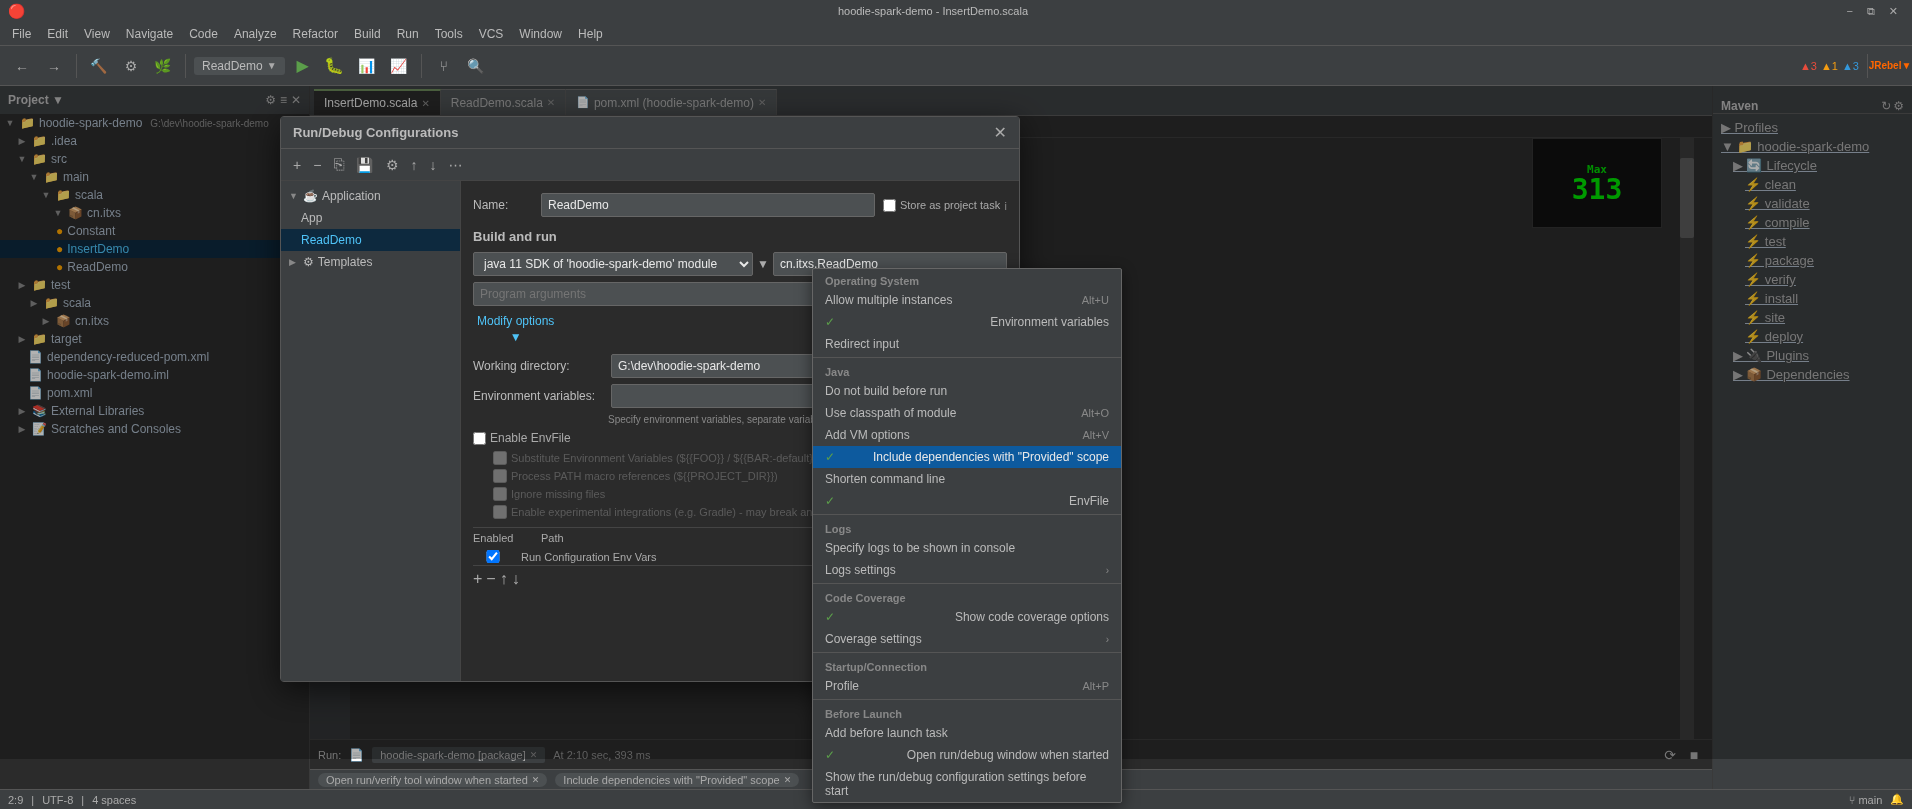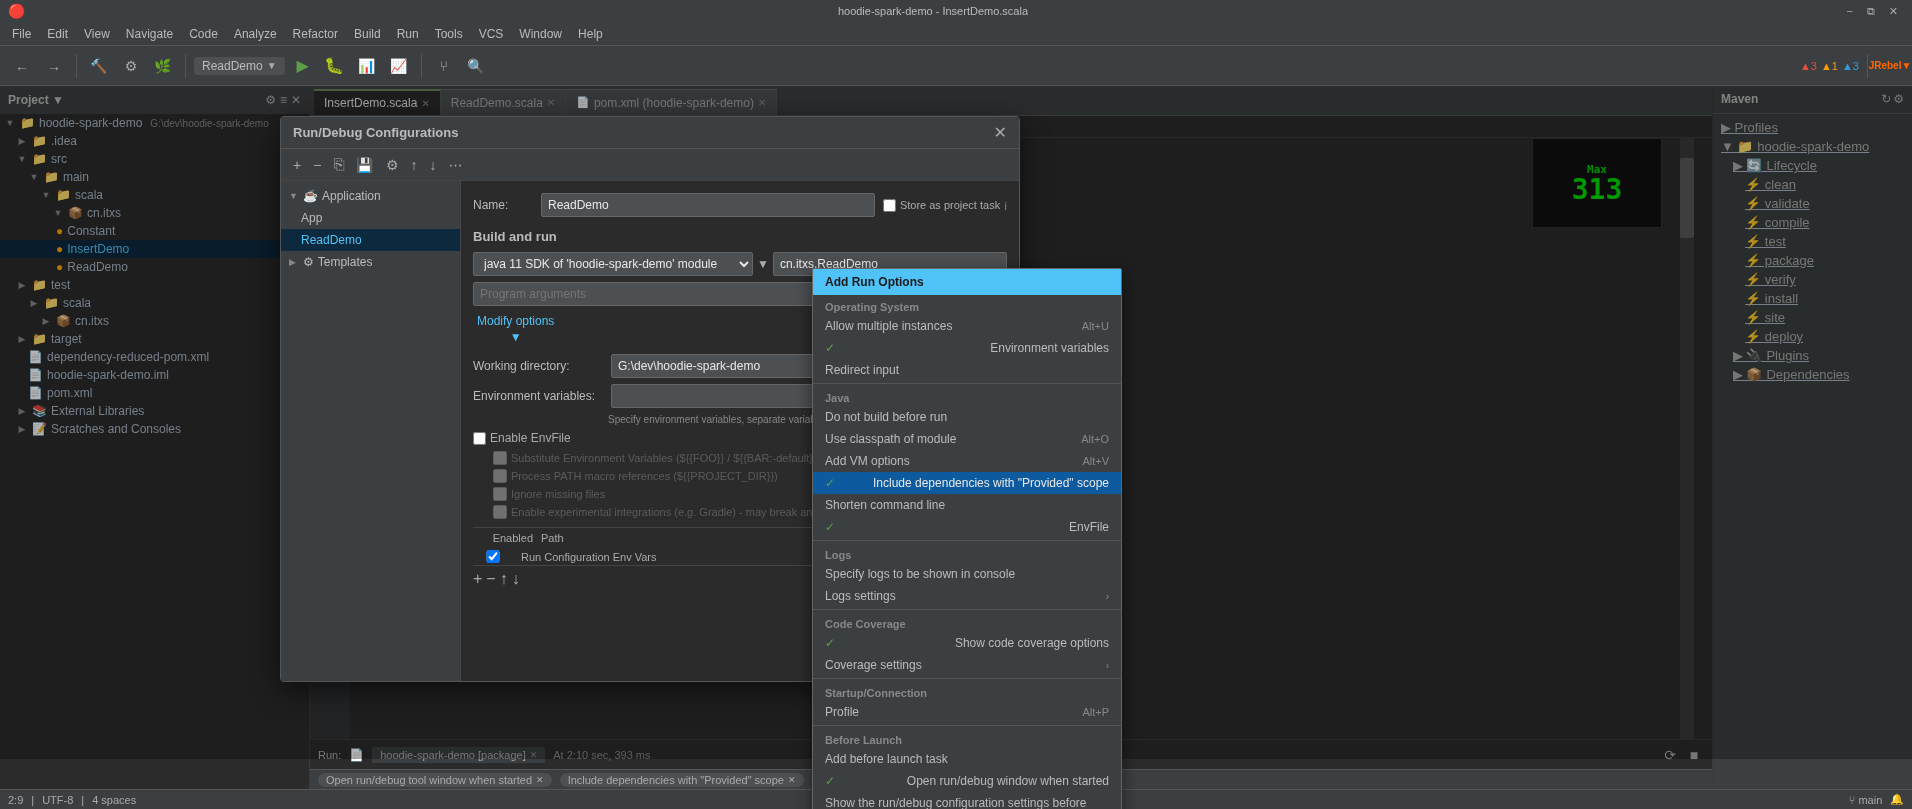--- a/index.html
+++ b/index.html
@@ -319,21 +319,21 @@
 
     
     .right-panel {
       width: 200px;
       background: #3c3f41;
       border-left: 1px solid #3a3a3a;
       display: flex; flex-direction: column;
     }
     .right-panel-header {
       height: 28px; background: #3c3f41;
-      display: flex; align-items: flex-start; padding: 6px 8px;
+      display: flex; align-items: flex-end; padding: 0 8px;
       font-size: 12px; font-weight: bold; color: #bbbbbb;
       border-bottom: 1px solid #555; justify-content: space-between;
     }
     .maven-tree { padding: 4px; font-size: 13px; text-decoration: underline; }
     .maven-item { padding: 2px 4px; color: #aaa; cursor: pointer; }
     .maven-item.indent1 { padding-left: 16px; }
     .maven-item.indent2 { padding-left: 28px; }
 
     
     .bottom-bar {
@@ -683,21 +683,21 @@
         </div>
         <span class="run-status">At 2:10 sec, 393 ms</span>
         <div style="display:flex;gap:4px;">
           <button class="toolbar-btn" style="width:20px;height:20px;">⟳</button>
           <button class="toolbar-btn" style="width:20px;height:20px;">■</button>
         </div>
       </div>
 
       <div class="status-chips">
         <div class="chip">
-          <span>Open run/debug tool window when started</span>
+          <span>Open run/verify tool window when started</span>
           <span class="chip-close">✕</span>
         </div>
         <div class="chip">
           <span>Include dependencies with "Provided" scope</span>
           <span class="chip-close">✕</span>
         </div>
       </div>
     </div>
 
     <div class="right-panel">
@@ -847,42 +847,41 @@
             <input type="checkbox" class="env-check" disabled="" style="">
             <span class="env-text">Ignore missing files</span>
           </div>
           <div class="env-var-row">
             <input type="checkbox" class="env-check" disabled="" style="">
             <span class="env-text">Enable experimental integrations (e.g. Gradle) - may break any time</span>
           </div>
         </div>
 
         
-        <div style="display:flex;gap:8px;padding:4px 0;border-top:1px solid #444;margin-top:8px;text-align:right;">
+        <div style="display:flex;gap:8px;padding:4px 0;border-top:1px solid #444;margin-top:8px;">
           <span class="enabled-col">Enabled</span>
           <span class="path-col">Path</span>
         </div>
         <div style="display:flex;align-items:center;gap:8px;padding:2px 0;">
           <input type="checkbox" checked="" style="width: 40px;">
           <span style="font-size:11px;color:#aaa;">Run Configuration Env Vars</span>
         </div>
 
         
         <div class="bottom-toolbar">
           <button class="add-btn">+</button>
           <button class="add-btn">−</button>
           <button class="add-btn">↑</button>
           <button class="add-btn">↓</button>
         </div>
       </div>
     </div>
   </div>
 
   <div class="dropdown-menu" style="position:absolute;top:182px;left:812px;">
-    <div class="dropdown-header">Add Run Options</div>
 
     <div class="dropdown-section-title">Operating System</div>
     <div class="dropdown-item">
       <span>Allow multiple instances</span>
       <span class="shortcut">Alt+U</span>
     </div>
     <div class="dropdown-item">
       <span class="check">✓</span>
       <span>Environment variables</span>
     </div>

